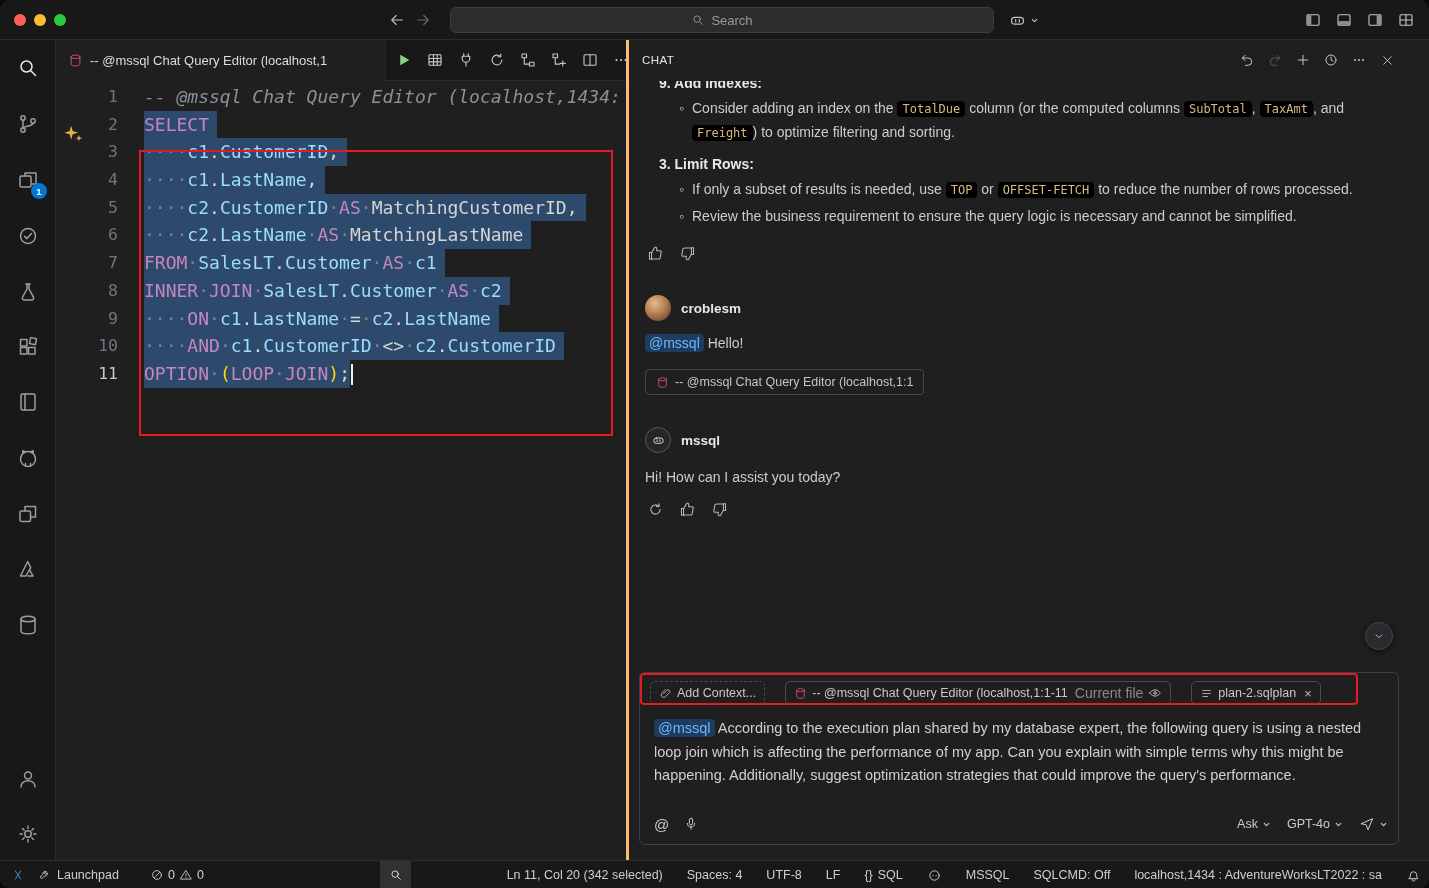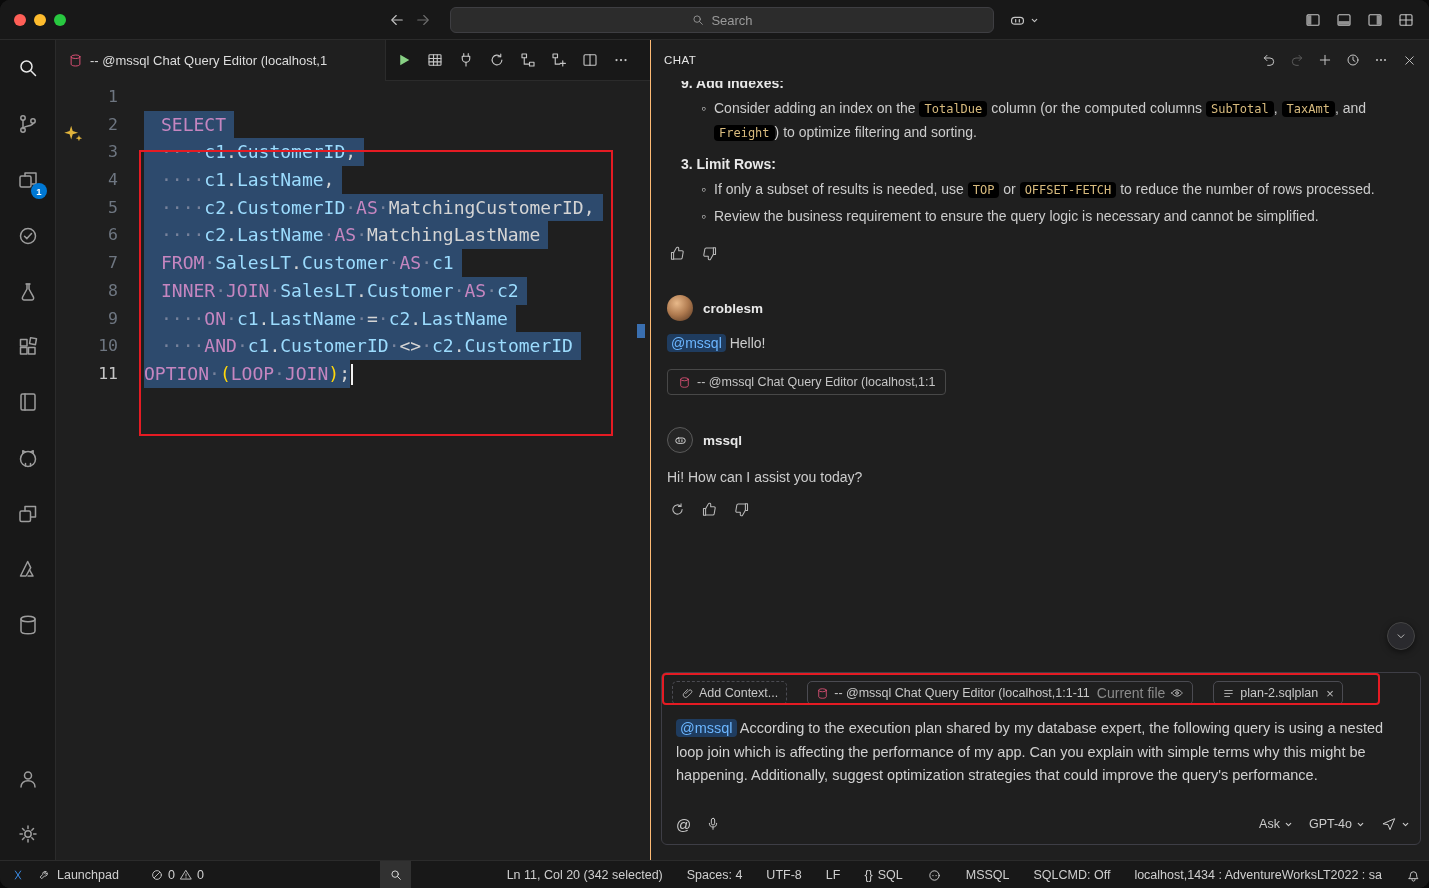--- a/index.html
+++ b/index.html
@@ -41,35 +41,35 @@
     gap:7px;padding:0 12px;font-size:13px;color:#dcdcdc;white-space:nowrap;overflow:hidden;cursor:pointer;border-right:1px solid #2b2b2b;}
   #tab-actions{position:absolute;left:338px;top:10px;display:flex;gap:11px;color:#c5c5c5;}
   #tab-actions .tba{width:20px;height:20px;display:flex;align-items:center;justify-content:center;cursor:pointer;}
   #codearea{position:absolute;left:0;top:41px;width:594px;height:779px;overflow:hidden;padding-top:2px;
     font-family:"DejaVu Sans Mono",monospace;font-size:18px;}
   .code-line{display:flex;height:27.7px;line-height:27.7px;white-space:pre;}
   .gutter-num{width:88px;padding-right:26px;text-align:right;color:#6e7681;font-size:16.5px;flex:none;}
   .gutter-num.current{color:#c6c6c6;}
   .line-content{flex:1;white-space:pre;}
   .selbg{background:var(--sel);display:inline-block;}
-  .selbg.nl{padding-right:8px;padding-left:17px;}
+  .selbg.nl{padding-right:8px;}
   .tk-kw{color:var(--kw);}
   .tk-id{color:var(--id);}
   .tk-pl,.tk-sp{color:var(--pl);}
   .tk-op{color:var(--op);}
   .tk-br{color:var(--br);}
   .tk-comment{color:var(--comment);font-style:italic;}
   .tk-ws{color:var(--ws);}
   .caret{display:inline-block;width:2px;height:21px;background:#f0f0f0;vertical-align:middle;margin-left:1px;}
   #anno-code{position:absolute;left:83px;top:69px;width:474px;height:286px;border:2px solid var(--anno);z-index:10;pointer-events:none;}
   #overview-marker{position:absolute;right:5px;top:243px;width:8px;height:14px;background:#3a6fb0;}
   #sparkle{position:absolute;left:6px;top:42px;width:22px;height:22px;color:#e0b33c;}
 
   
-  #chatpanel{left:650px;top:40px;width:779px;height:820px;background:#1f1f1f;border-left:1px solid #fdba74;}
+  #chatpanel{left:626px;top:40px;width:779px;height:820px;background:#1f1f1f;border-left:3px solid #fdba74;}
   #chatheader{position:absolute;left:0;top:0;width:779px;height:41px;background:#1f1f1f;}
   #chat-title{position:absolute;left:13px;top:14px;font-size:11.5px;letter-spacing:.4px;color:#e7e7e7;}
   #chat-actions{position:absolute;right:10px;top:9px;display:flex;gap:6px;color:#c5c5c5;}
   .hbtn{width:22px;height:22px;display:flex;align-items:center;justify-content:center;cursor:pointer;border-radius:4px;font-size:15px;}
   .hbtn.dim{opacity:.35;}
   #chatbody{position:absolute;left:0;top:41px;width:779px;height:591px;overflow:hidden;padding:0 16px;font-size:14px;color:#cccccc;}
   .chat-li-head{font-weight:bold;color:#e8e8e8;line-height:22px;margin-top:9px;padding-left:14px;}
   .chat-li-head:first-child{margin-top:-9px;}
   .chat-bullet{display:flex;padding-left:34px;line-height:22.5px;margin-top:3px;}
   .bullet-marker{width:13px;flex:none;}
@@ -318,21 +318,21 @@
             <svg width="18" height="18" viewBox="0 0 24 24">
               <circle cx="6" cy="12" r="1.5" fill="currentColor"></circle>
               <circle cx="12" cy="12" r="1.5" fill="currentColor"></circle>
               <circle cx="18" cy="12" r="1.5" fill="currentColor"></circle>
             </svg>
           </span>
       </div>
     </div>
     <div id="codearea">
       <div id="code-lines">
-          <div class="code-line"><div class="gutter-num">1</div></div>
+          <div class="code-line"><div class="gutter-num">1</div><div class="line-content"><span><span class="tk-comment">-- @mssql Chat Query Editor (localhost,1434:</span></span></div></div>
           <div class="code-line"><div class="gutter-num">2</div><div class="line-content"><span class="selbg nl"><span class="tk-kw">SELECT</span></span></div></div>
           <div class="code-line"><div class="gutter-num">3</div><div class="line-content"><span class="selbg nl"><span class="tk-ws">····</span><span class="tk-id">c1</span><span class="tk-pl">.</span><span class="tk-id">CustomerID</span><span class="tk-pl">,</span></span></div></div>
           <div class="code-line"><div class="gutter-num">4</div><div class="line-content"><span class="selbg nl"><span class="tk-ws">····</span><span class="tk-id">c1</span><span class="tk-pl">.</span><span class="tk-id">LastName</span><span class="tk-pl">,</span></span></div></div>
           <div class="code-line"><div class="gutter-num">5</div><div class="line-content"><span class="selbg nl"><span class="tk-ws">····</span><span class="tk-id">c2</span><span class="tk-pl">.</span><span class="tk-id">CustomerID</span><span class="tk-ws">·</span><span class="tk-kw">AS</span><span class="tk-ws">·</span><span class="tk-pl">MatchingCustomerID</span><span class="tk-pl">,</span></span></div></div>
           <div class="code-line"><div class="gutter-num">6</div><div class="line-content"><span class="selbg nl"><span class="tk-ws">····</span><span class="tk-id">c2</span><span class="tk-pl">.</span><span class="tk-id">LastName</span><span class="tk-ws">·</span><span class="tk-kw">AS</span><span class="tk-ws">·</span><span class="tk-pl">MatchingLastName</span></span></div></div>
           <div class="code-line"><div class="gutter-num">7</div><div class="line-content"><span class="selbg nl"><span class="tk-kw">FROM</span><span class="tk-ws">·</span><span class="tk-id">SalesLT</span><span class="tk-pl">.</span><span class="tk-id">Customer</span><span class="tk-ws">·</span><span class="tk-kw">AS</span><span class="tk-ws">·</span><span class="tk-id">c1</span></span></div></div>
           <div class="code-line"><div class="gutter-num">8</div><div class="line-content"><span class="selbg nl"><span class="tk-kw">INNER</span><span class="tk-ws">·</span><span class="tk-kw">JOIN</span><span class="tk-ws">·</span><span class="tk-id">SalesLT</span><span class="tk-pl">.</span><span class="tk-id">Customer</span><span class="tk-ws">·</span><span class="tk-kw">AS</span><span class="tk-ws">·</span><span class="tk-id">c2</span></span></div></div>
           <div class="code-line"><div class="gutter-num">9</div><div class="line-content"><span class="selbg nl"><span class="tk-ws">····</span><span class="tk-kw">ON</span><span class="tk-ws">·</span><span class="tk-id">c1</span><span class="tk-pl">.</span><span class="tk-id">LastName</span><span class="tk-ws">·</span><span class="tk-op">=</span><span class="tk-ws">·</span><span class="tk-id">c2</span><span class="tk-pl">.</span><span class="tk-id">LastName</span></span></div></div>
           <div class="code-line"><div class="gutter-num">10</div><div class="line-content"><span class="selbg nl"><span class="tk-ws">····</span><span class="tk-kw">AND</span><span class="tk-ws">·</span><span class="tk-id">c1</span><span class="tk-pl">.</span><span class="tk-id">CustomerID</span><span class="tk-ws">·</span><span class="tk-op">&lt;&gt;</span><span class="tk-ws">·</span><span class="tk-id">c2</span><span class="tk-pl">.</span><span class="tk-id">CustomerID</span></span></div></div>
           <div class="code-line"><div class="gutter-num current">11</div><div class="line-content"><span class="selbg"><span class="tk-kw">OPTION</span><span class="tk-ws">·</span><span class="tk-br">(</span><span class="tk-kw">LOOP</span><span class="tk-ws">·</span><span class="tk-kw">JOIN</span><span class="tk-br">)</span><span class="tk-pl">;</span></span><span class="caret"></span></div></div>

